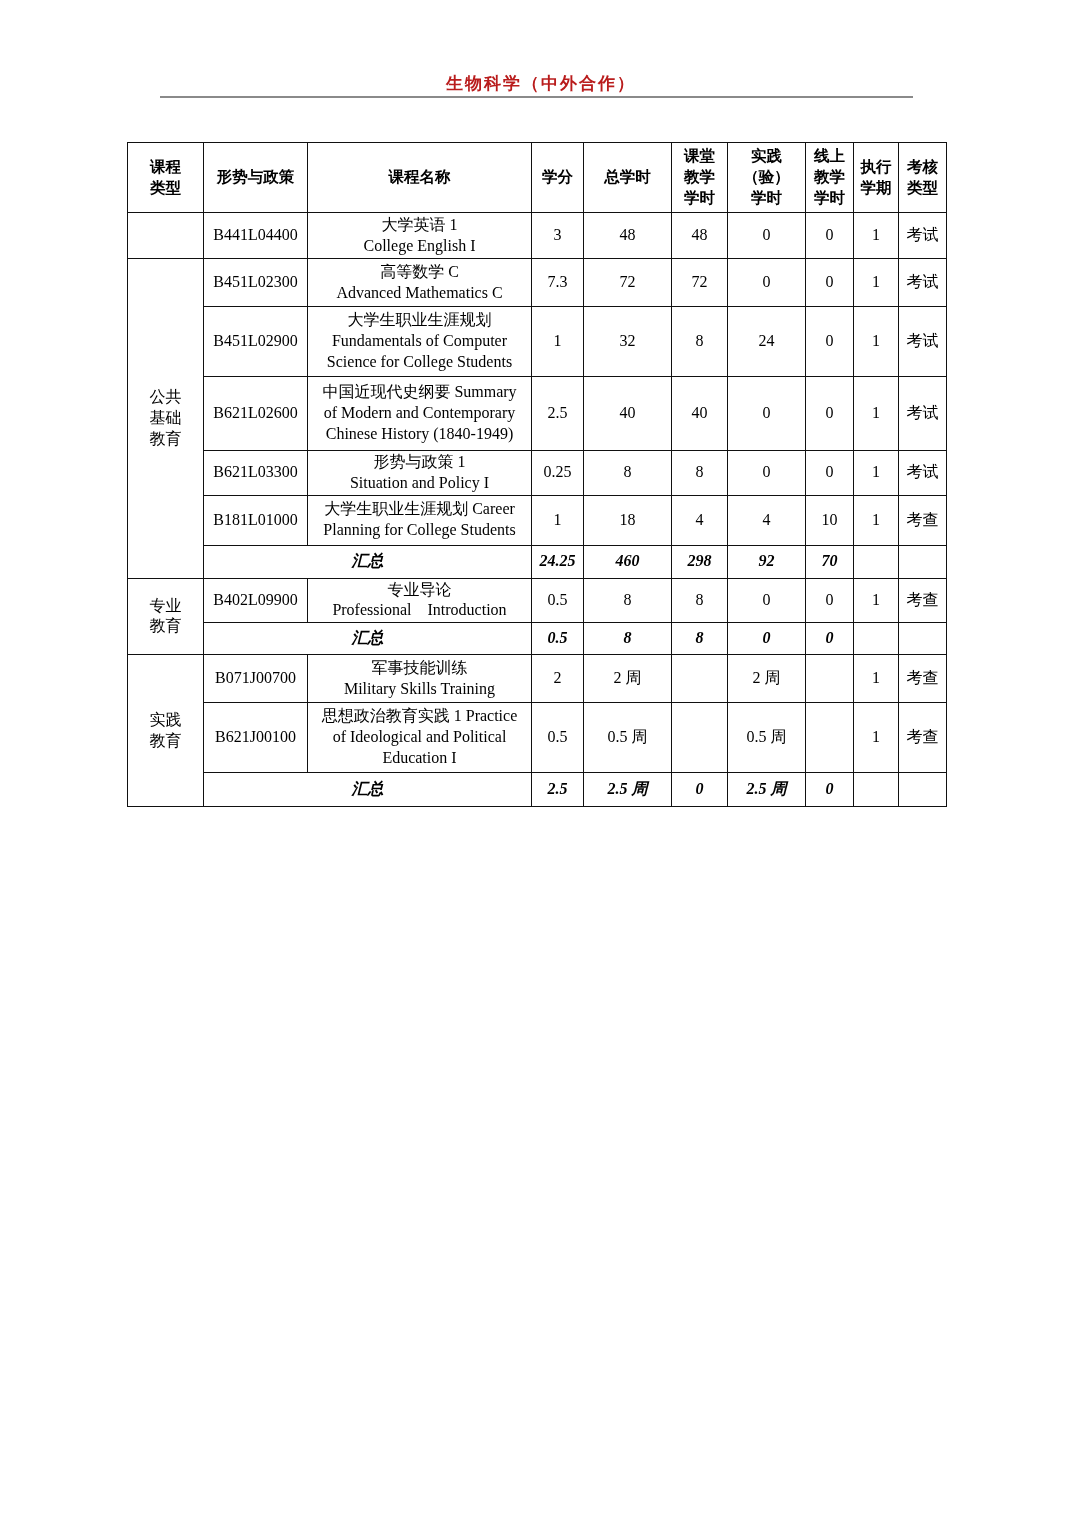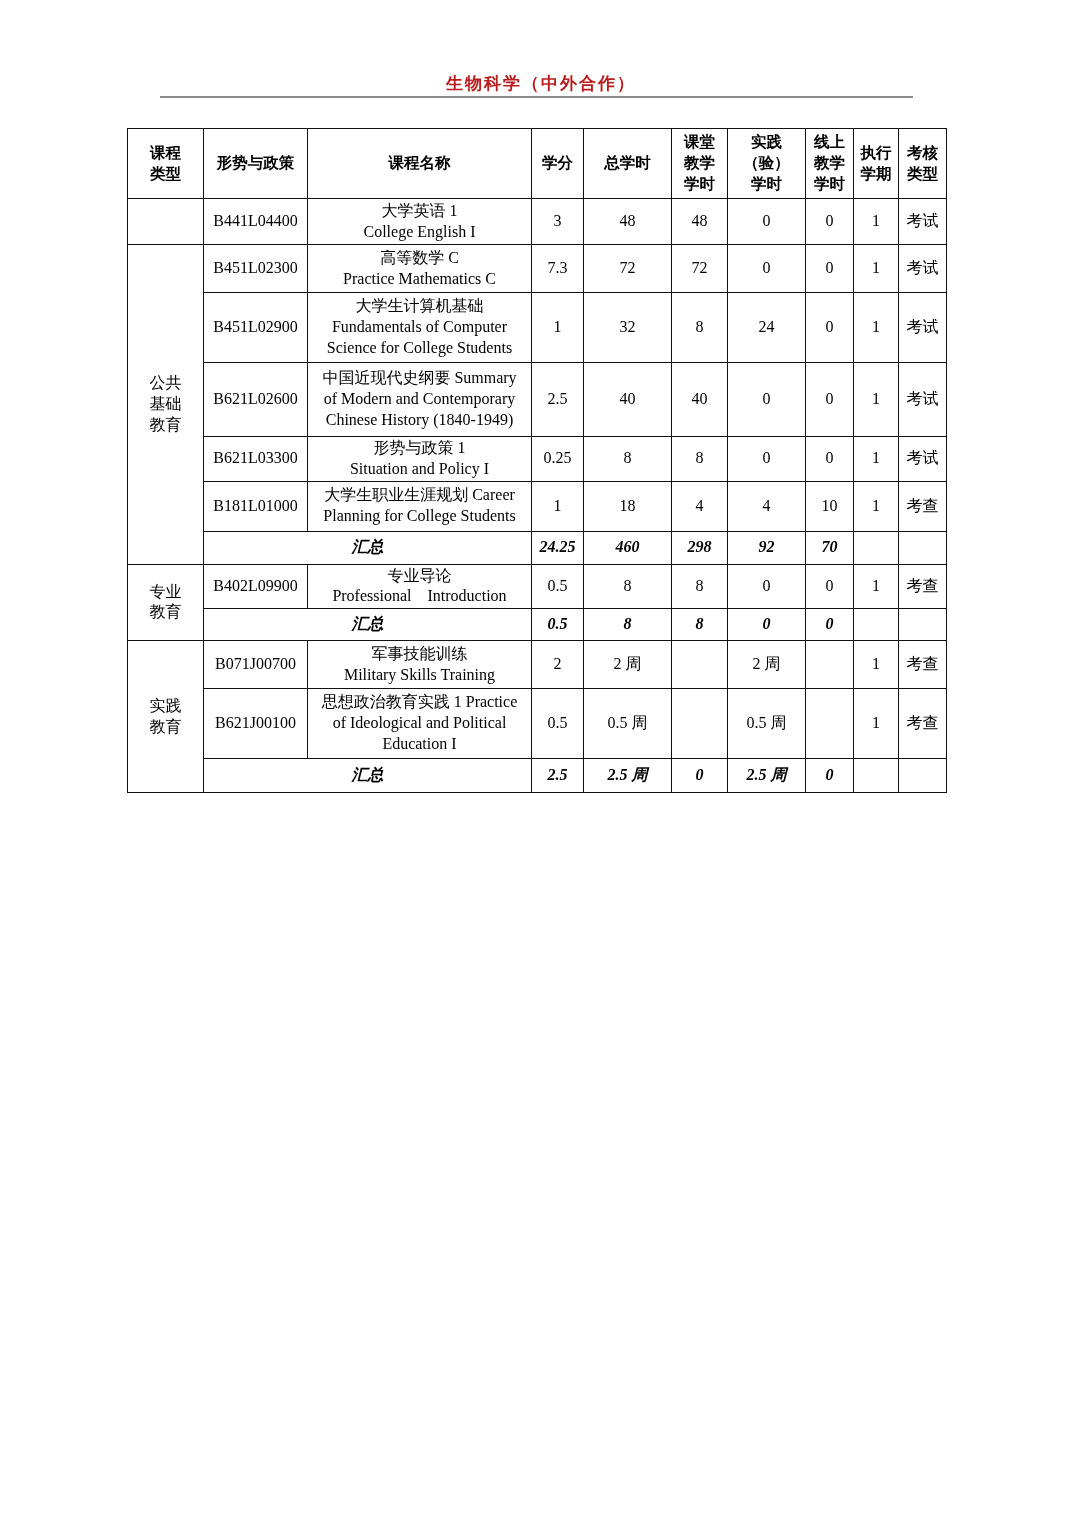--- a/index.html
+++ b/index.html
@@ -34,21 +34,21 @@
   .title-rule {
     position: absolute;
     top: 96px;
     left: 160px;
     width: 753px;
     height: 2px;
     background: #8a8a8a;
   }
   table.curriculum {
     position: absolute;
-    top: 128px;
+    top: 142px;
     left: 127px;
     width: 820px;
     border-collapse: collapse;
     table-layout: fixed;
   }
   table.curriculum td,
   table.curriculum th {
     border: 1px solid #111111;
     text-align: center;
     vertical-align: middle;
@@ -127,32 +127,32 @@
       <td>1</td>
       <td>考试</td>
     </tr>
 
     <tr style="height:48px">
       <td rowspan="6">公共
 基础
 教育</td>
       <td>B451L02300</td>
       <td>高等数学 C
-Practice Mathematics C</td>
+Advanced Mathematics C</td>
       <td>7.3</td>
       <td>72</td>
       <td>72</td>
       <td>0</td>
       <td>0</td>
       <td>1</td>
       <td>考试</td>
     </tr>
     <tr style="height:70px">
       <td>B451L02900</td>
-      <td>大学生计算机基础
+      <td>大学生职业生涯规划
 Fundamentals of Computer
 Science for College Students</td>
       <td>1</td>
       <td>32</td>
       <td>8</td>
       <td>24</td>
       <td>0</td>
       <td>1</td>
       <td>考试</td>
     </tr>

